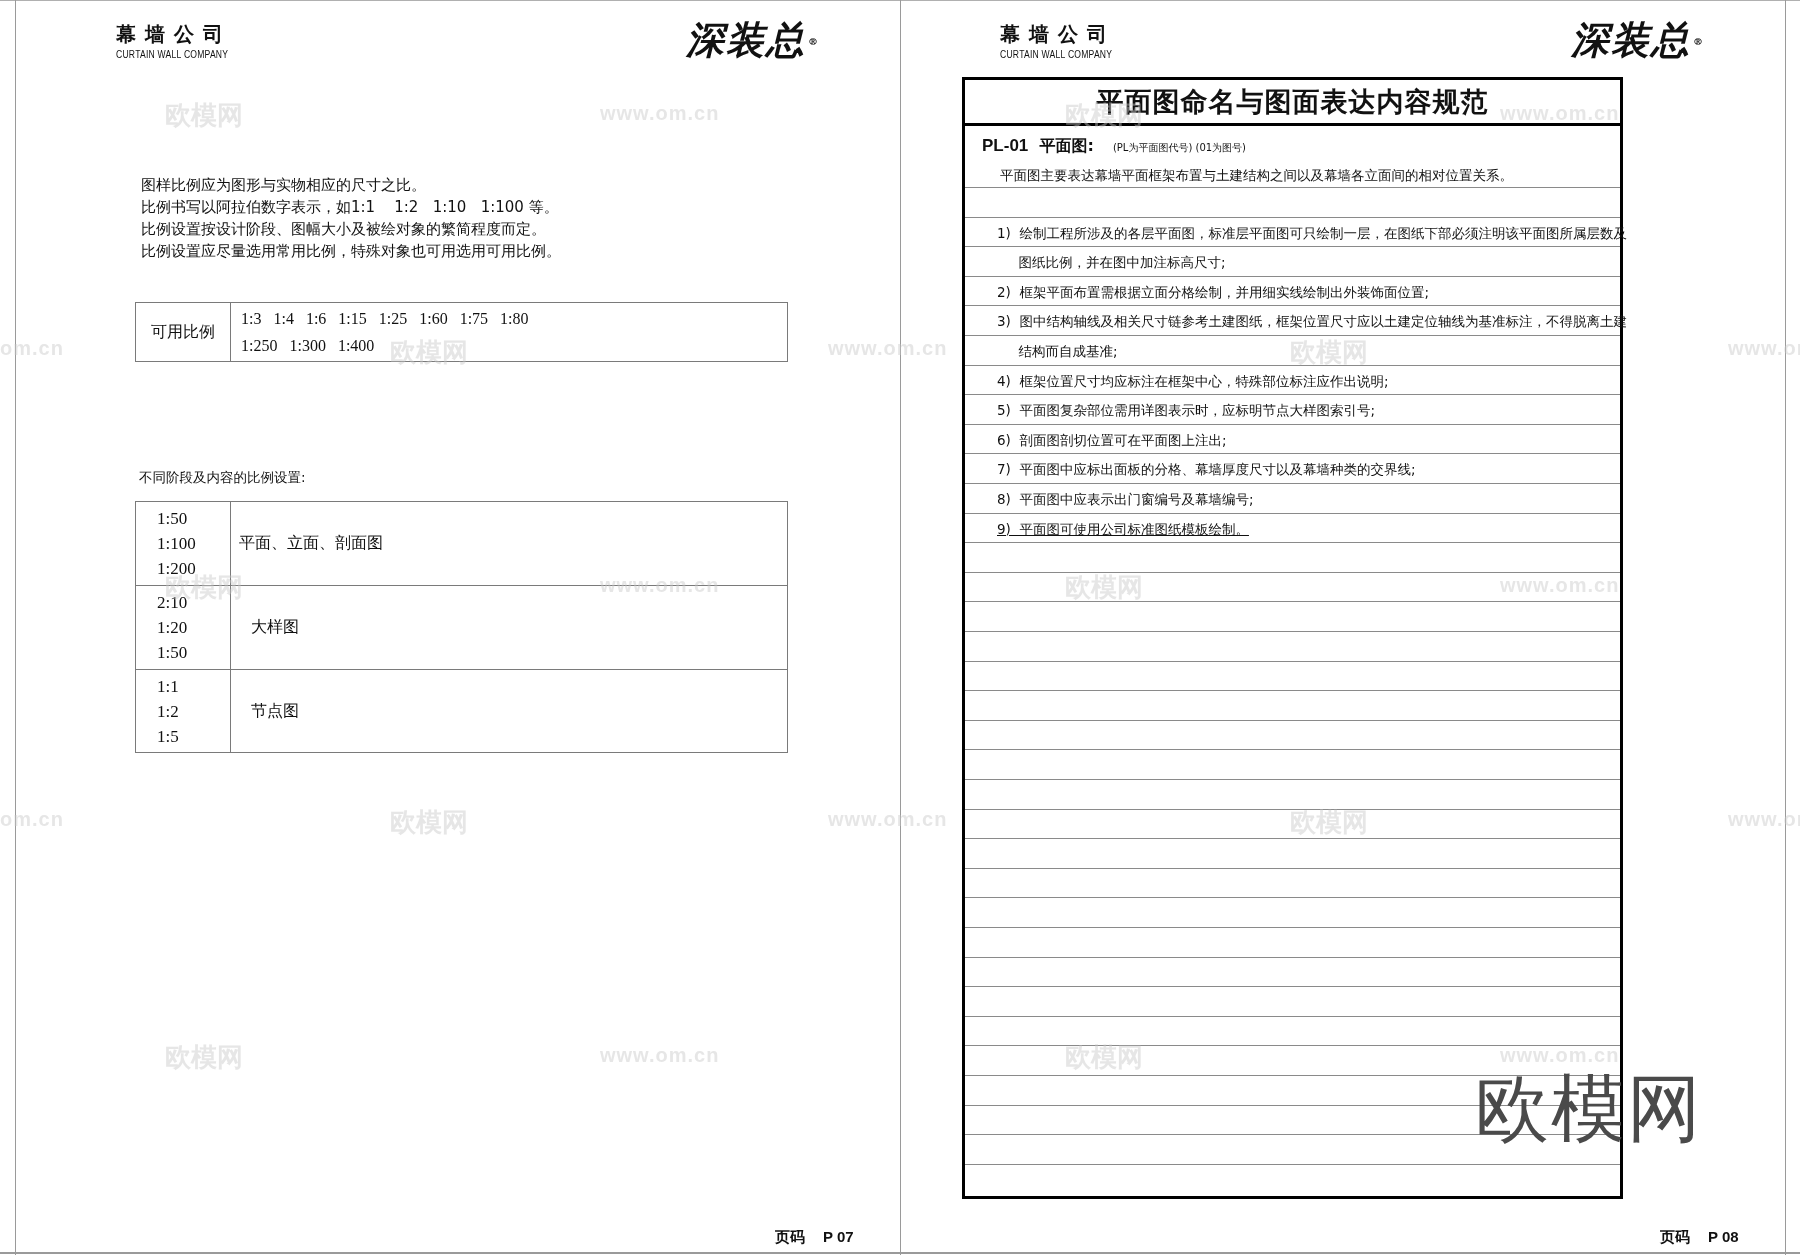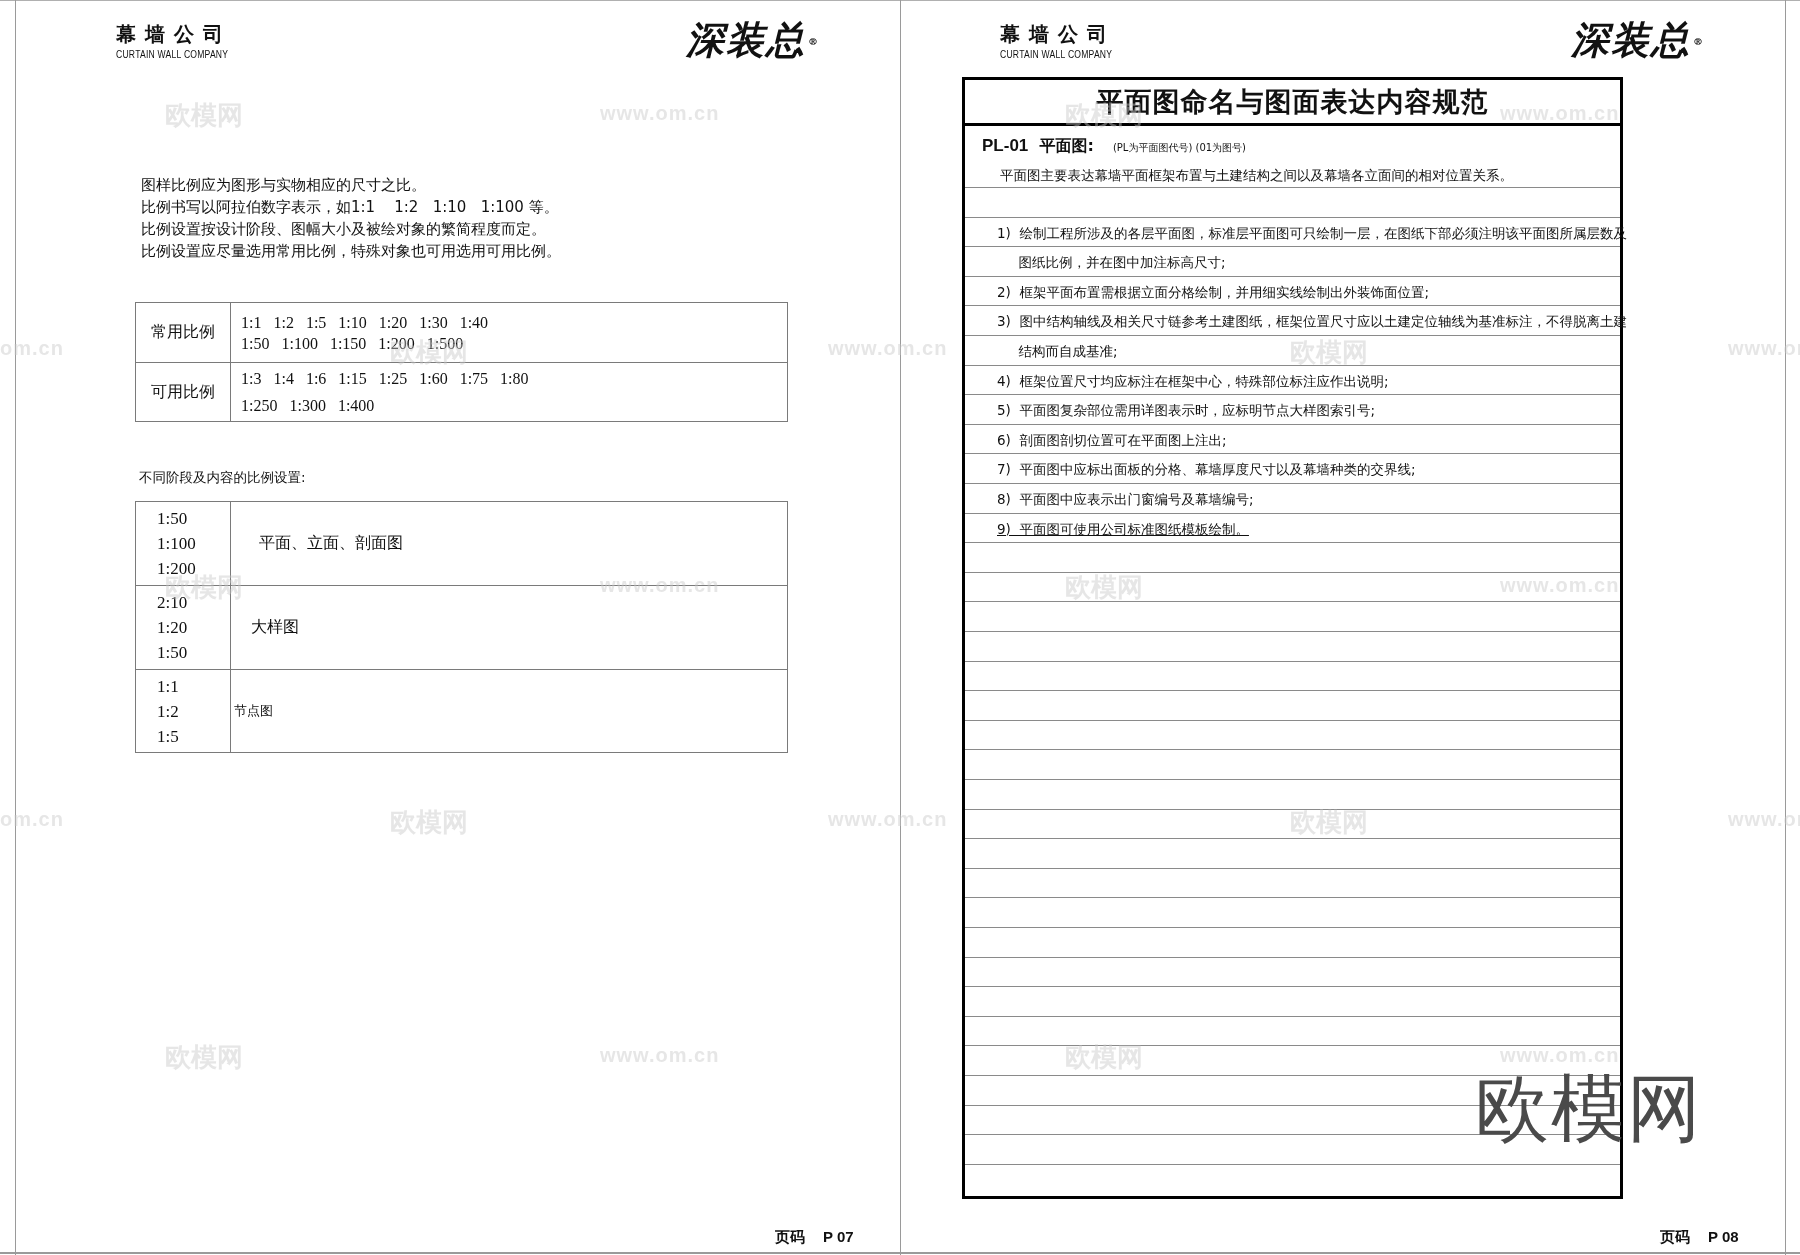--- a/index.html
+++ b/index.html
@@ -66,58 +66,54 @@
 
   <div class="intro-lines" style="left:141px; top:174px;">
     <div>图样比例应为图形与实物相应的尺寸之比。</div>
     <div style="white-space:pre;">比例书写以阿拉伯数字表示，如1:1    1:2   1:10   1:100 等。</div>
     <div>比例设置按设计阶段、图幅大小及被绘对象的繁简程度而定。</div>
     <div>比例设置应尽量选用常用比例，特殊对象也可用选用可用比例。</div>
   </div>
 
   <table class="grid" style="left:135px; top:302px; width:653px;">
     <tbody>
-        <tr style="height:60px;">
-      <td style="width:95px; text-align:center; font-size:16px;">常用比例</td>
-      <td class="serif" style="padding-left:10px; font-size:16px; line-height:21px; white-space:pre;"><div>1:1   1:2   1:5   1:10   1:20   1:30   1:40</div><div>1:50   1:100   1:150   1:200   1:500</div></td>
-    </tr>
     <tr style="height:59px;">
       <td style="width:95px; text-align:center; font-size:16px;">可用比例</td>
       <td class="serif" style="padding-left:10px; font-size:16px; line-height:27px; white-space:pre;"><div>1:3   1:4   1:6   1:15   1:25   1:60   1:75   1:80</div><div>1:250   1:300   1:400</div></td>
     </tr>
   </tbody>
     </table>
 
   <div class="sub-heading" style="left:139px; top:469px;">不同阶段及内容的比例设置:</div>
 
   <table class="grid" style="left:135px; top:501px; width:653px;">
     <tbody>
         <tr style="height:84px;">
       <td class="serif" style="width:95px; padding-left:21px; font-size:17px; line-height:25px;">
         <div>1:50</div>
         <div>1:100</div>
         <div>1:200</div>
       </td>
-      <td style="padding-left:28px; font-size:16px;">平面、立面、剖面图</td>
+      <td style="padding-left:8px; font-size:16px;">平面、立面、剖面图</td>
     </tr>
     <tr style="height:84px;">
       <td class="serif" style="width:95px; padding-left:21px; font-size:17px; line-height:25px;">
         <div>2:10</div>
         <div>1:20</div>
         <div>1:50</div>
       </td>
       <td style="padding-left:20px; font-size:16px;">大样图</td>
     </tr>
     <tr style="height:83px;">
       <td class="serif" style="width:95px; padding-left:21px; font-size:17px; line-height:25px;">
         <div>1:1</div>
         <div>1:2</div>
         <div>1:5</div>
       </td>
-      <td style="padding-left:3px; font-size:13px;">节点图</td>
+      <td style="padding-left:20px; font-size:16px;">节点图</td>
     </tr>
   </tbody>
     </table>
 
   <div class="page-num" style="left:775px;">
     <span>页码</span><span class="pn">P 07</span>
   </div>
 
   <div class="wm wm-om" style="left:165px; top:98px;">欧模网</div>
   <div class="wm wm-url" style="left:600px; top:102px;">www.om.cn</div>

